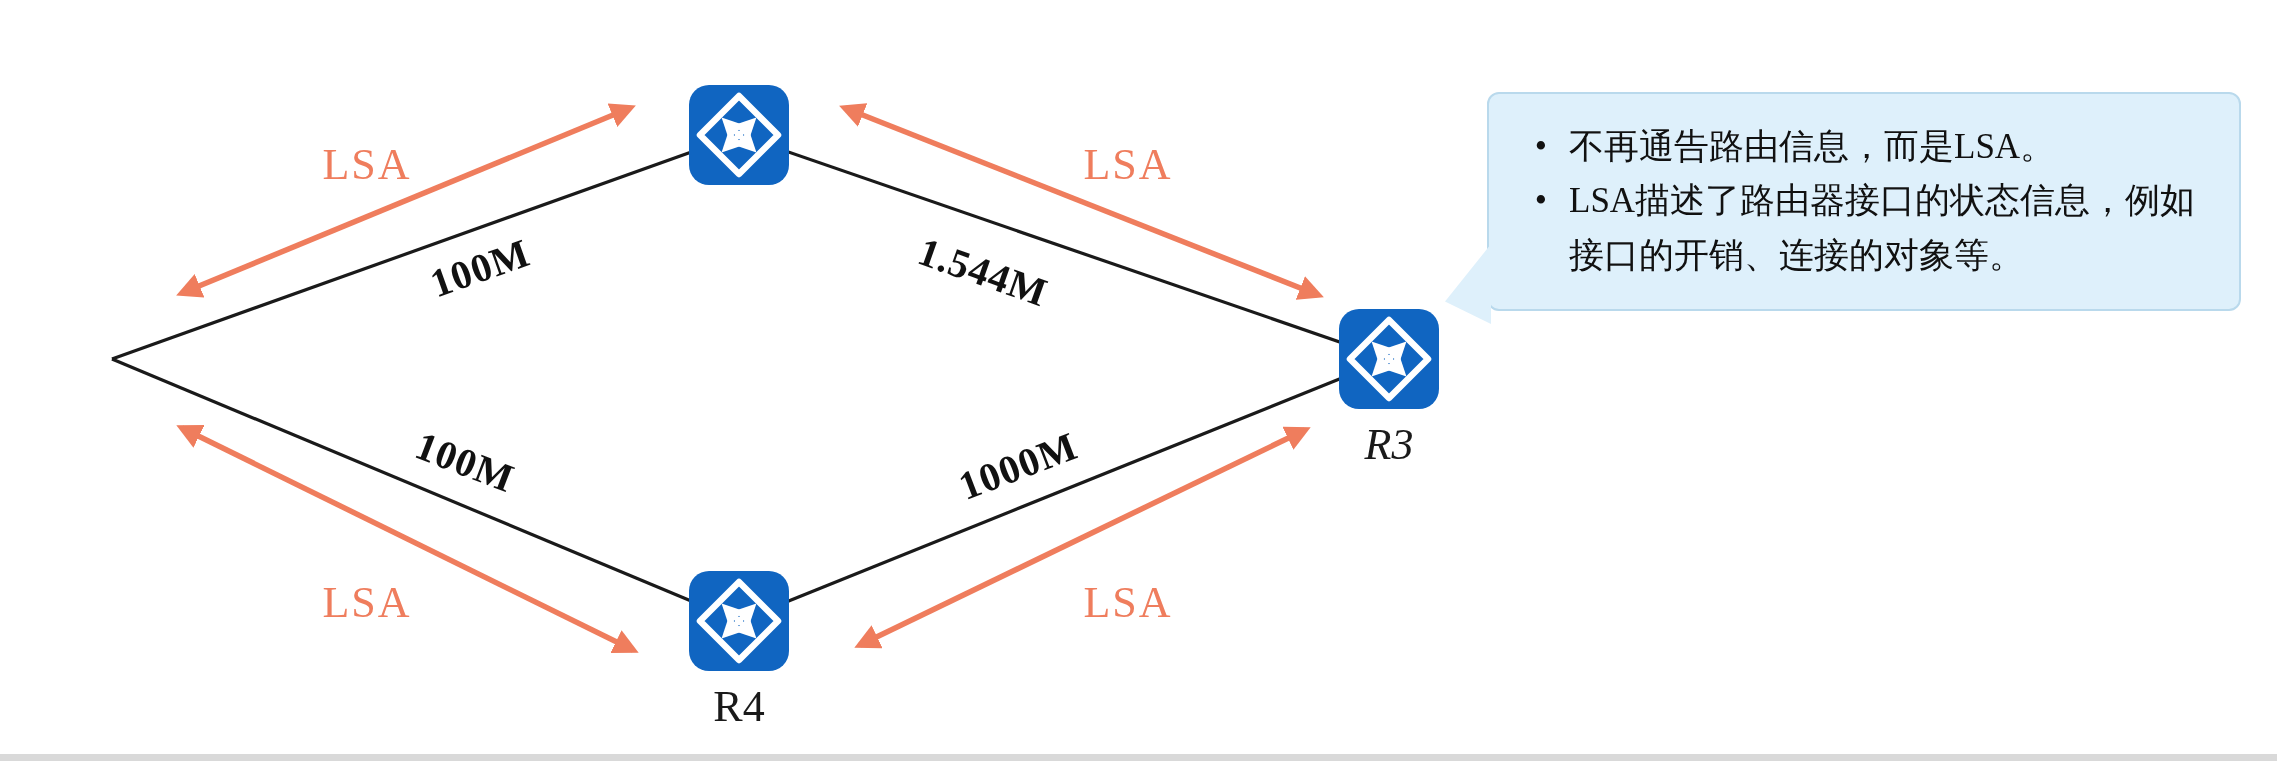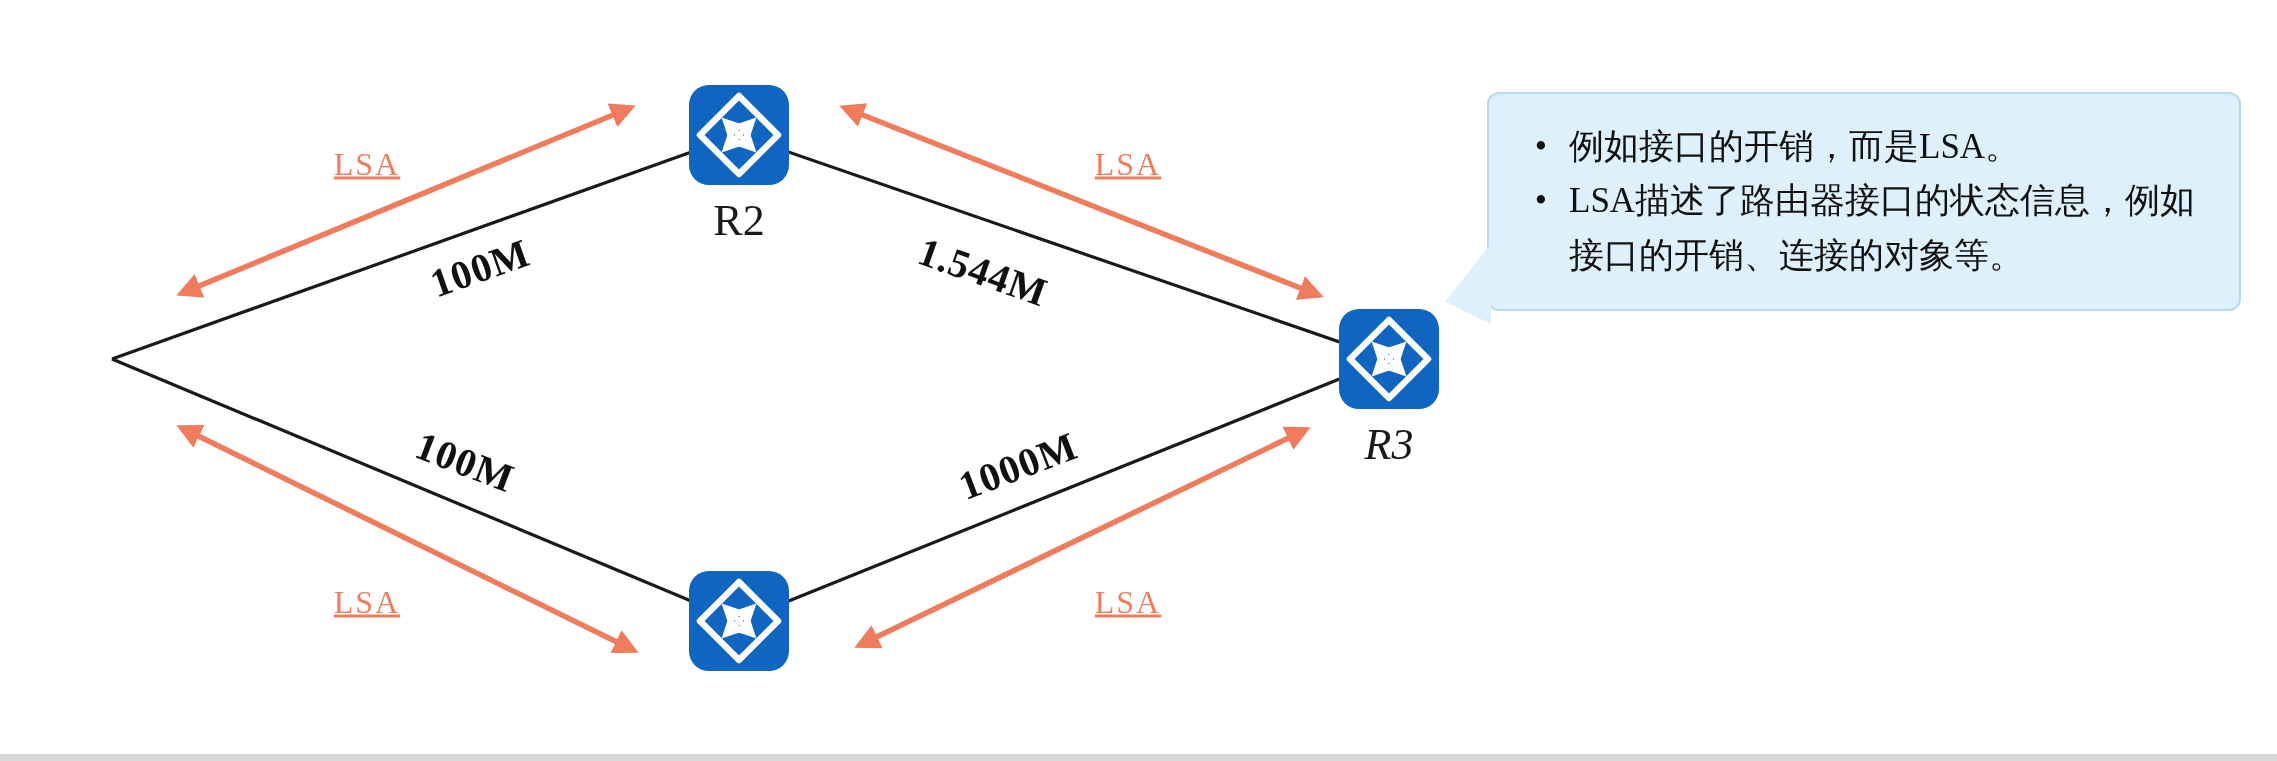--- a/index.html
+++ b/index.html
@@ -28,21 +28,21 @@
     font-weight: 700; font-size: 40px; color: #111;
     letter-spacing: 1px;
   }
   .bw-1 { left: 480px;  top: 268px; transform: translate(-50%,-50%) rotate(-19.5deg); }
   .bw-2 { left: 983px;  top: 272px; transform: translate(-50%,-50%) rotate(19.5deg); }
   .bw-3 { left: 465px;  top: 462px; transform: translate(-50%,-50%) rotate(21deg); }
   .bw-4 { left: 1018px; top: 466px; transform: translate(-50%,-50%) rotate(-21deg); }
 
   .lsa {
     position: absolute; transform: translate(-50%,-50%);
-    font-size: 32px; color: var(--arrow-orange, #ef7d5d); letter-spacing: 2px; text-decoration: underline;
+    font-size: 44px; color: var(--arrow-orange, #ef7d5d); letter-spacing: 2px;
   }
   .lsa-1 { left: 367px;  top: 164px; }
   .lsa-2 { left: 1128px; top: 164px; }
   .lsa-3 { left: 367px;  top: 602px; }
   .lsa-4 { left: 1128px; top: 602px; }
 
   .callout {
     position: absolute; left: 1487px; top: 92px; width: 754px;
     box-sizing: border-box;
     background: var(--callout-bg, #def0fb);
@@ -94,50 +94,50 @@
     <line class="org" x1="182" y1="293" x2="630" y2="108" marker-start="url(#aO)" marker-end="url(#aO)"></line>
     <line class="org" x1="845" y1="108" x2="1318" y2="295" marker-start="url(#aO)" marker-end="url(#aO)"></line>
     <line class="org" x1="182" y1="428" x2="633" y2="650" marker-start="url(#aO)" marker-end="url(#aO)"></line>
     <line class="org" x1="860" y1="645" x2="1305" y2="430" marker-start="url(#aO)" marker-end="url(#aO)"></line>
   </svg>
 
   <div class="router" style="left:739px; top:135px;">
     <svg viewBox="0 0 104 104">
         <use href="#routerIcon"></use>
       </svg>
-    <div class="rlabel">R2</div>
   </div>
   <div class="router" style="left:1389px; top:359px;font-style:italic;">
     <svg viewBox="0 0 104 104">
         <use href="#routerIcon"></use>
       </svg>
     <div class="rlabel">R3</div>
   </div>
   <div class="router" style="left:739px; top:621px;">
     <svg viewBox="0 0 104 104">
         <use href="#routerIcon"></use>
       </svg>
+    <div class="rlabel">R4</div>
   </div>
 
   <div class="bw bw-1">100M</div>
   <div class="bw bw-2">1.544M</div>
   <div class="bw bw-3">100M</div>
   <div class="bw bw-4">1000M</div>
 
   <div class="lsa lsa-1">LSA</div>
   <div class="lsa lsa-2">LSA</div>
   <div class="lsa lsa-3">LSA</div>
   <div class="lsa lsa-4">LSA</div>
 
   <div class="callout">
     <div class="tail"></div>
     <ul>
       <li>
         <span class="dot">•</span>
-        <span class="btxt">例如接口的开销，而是LSA。</span>
+        <span class="btxt">不再通告路由信息，而是LSA。</span>
       </li>
       <li>
         <span class="dot">•</span>
         <span class="btxt">LSA描述了路由器接口的状态信息，例如接口的开销、连接的对象等。</span>
       </li>
     </ul>
   </div>
 
   <div class="bottom-strip"></div>
 </div>

